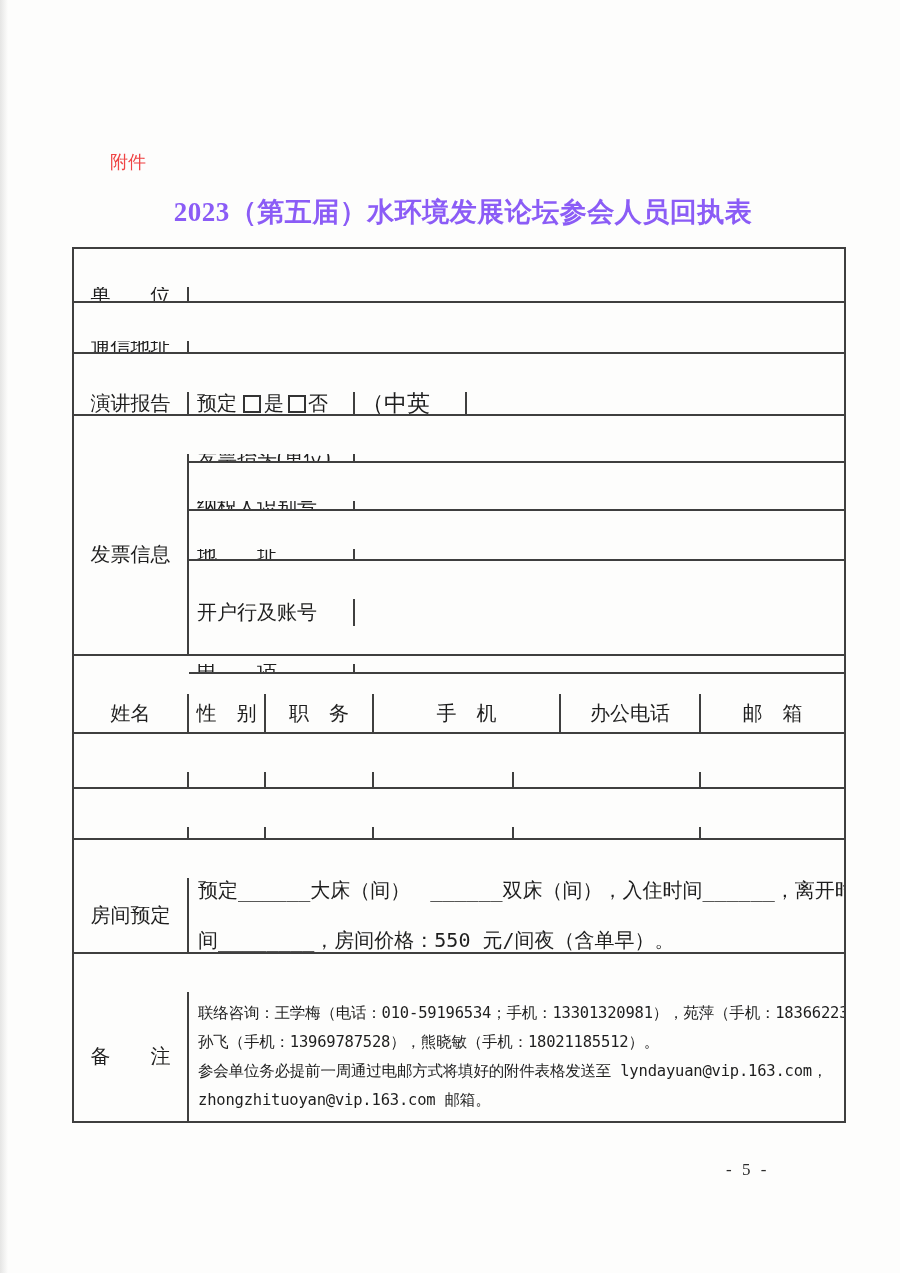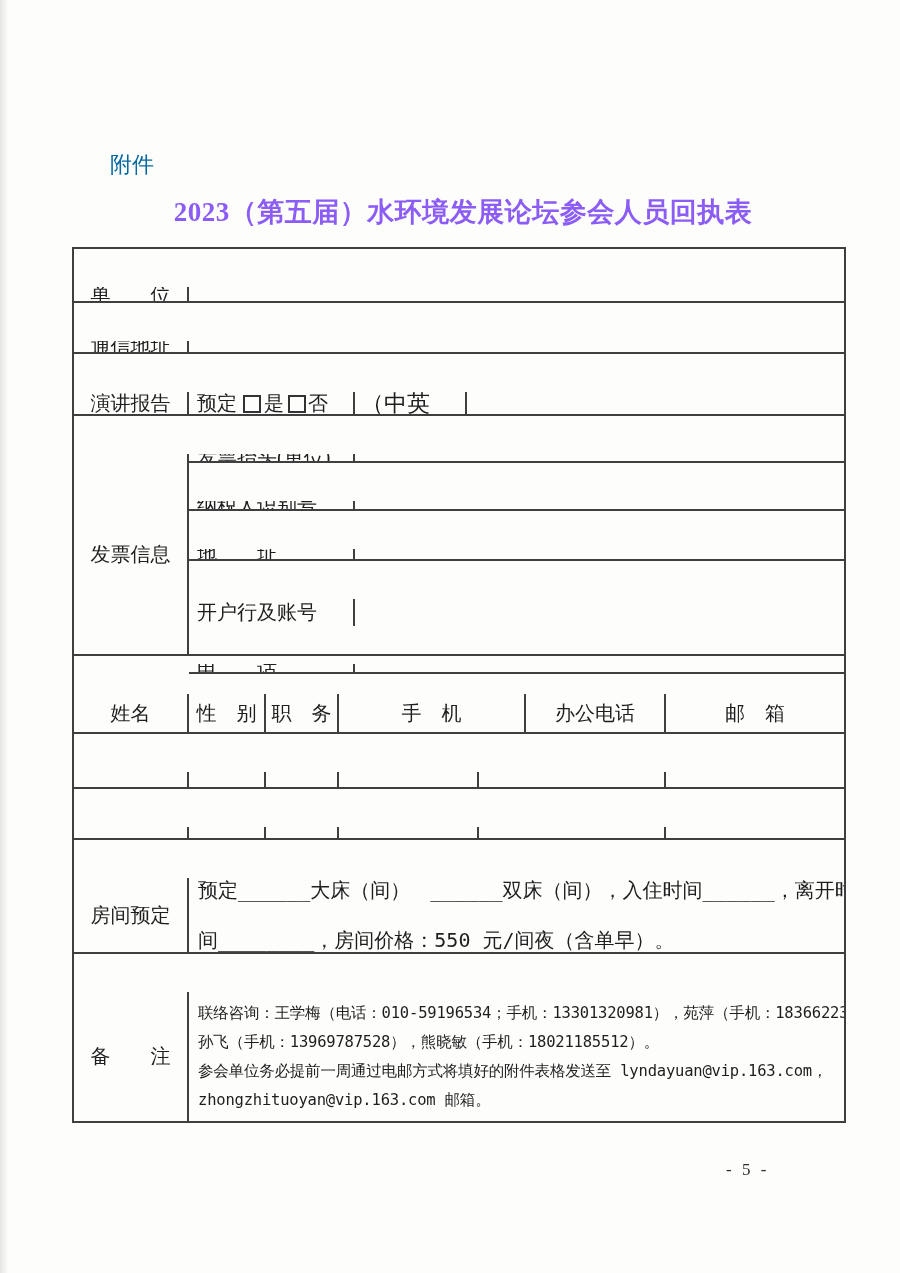--- a/index.html
+++ b/index.html
@@ -11,21 +11,21 @@
     color:#1e1e1e;
     overflow:hidden;
   }
   .scan-edge {
     position:absolute; left:0; top:0; width:8px; height:100%;
     background:linear-gradient(to right, rgba(120,120,120,.18), rgba(120,120,120,0));
   }
   .attachment {
     position:absolute; left:110px; top:150px;
     font-family:"Liberation Sans","DejaVu Sans",sans-serif;
-    font-size:22px; font-weight:500; color:#0369a1;
+    font-size:18px; font-weight:500; color:#ef4444;
   }
   .doc-title {
     position:absolute; left:0; top:194px; width:900px;
     text-align:center; padding-left:26px;
     font-size:27px; font-weight:700; color:#8b5cf6;
     letter-spacing:.5px;
   }
   .tbl {
     position:absolute; left:72px; top:247px; width:774px; height:876px;
     border:2px solid #3f3f3f;
@@ -39,21 +39,21 @@
     display:flex; align-items:center; justify-content:center;
     font-size:20px; overflow:hidden; flex:none;margin-top:38px;
   }
   .cell.end { border-right:none; flex:1; }
   .w-label { width:115px; }
   .w-sub   { width:166px; }
   .w-fax   { width:112px; }
   .w-faxblank { width:130px; }
   .w-email { width:88px; }
   .w-sex { width:77px; }
-  .w-job { width:73px; }
+  .w-job { width:108px; }
   .w-offtel { width:140px; }
   .w-mobile { width:187px; }
   .left { justify-content:flex-start; padding-left:8px; }
   .mono { font-family:"DejaVu Sans Mono","Liberation Mono",monospace; }
   .col { display:flex; flex-direction:column; }
   .subrow { display:flex; border-bottom:2px solid #3f3f3f; flex:none; }
   .subrow.slast { border-bottom:none; flex:1; }
   .speech-title-cell {
     flex-direction:column; align-items:flex-start; justify-content:center;
     padding-left:6px; line-height:27px; font-size:23px;

